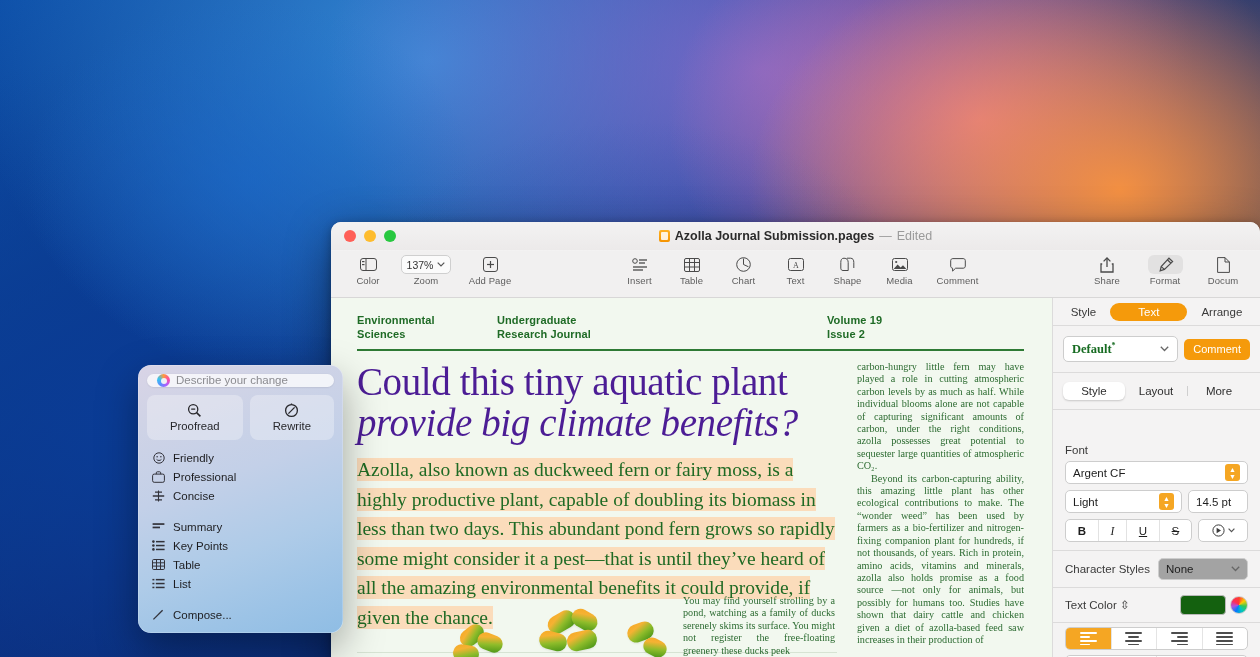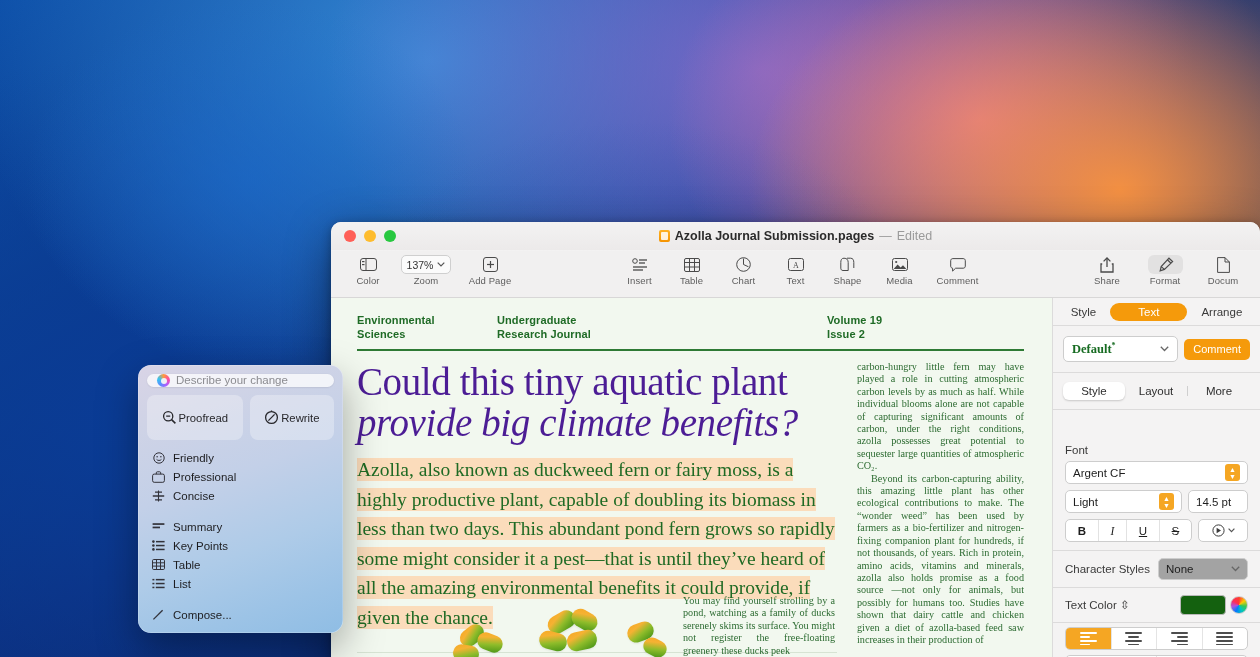--- a/index.html
+++ b/index.html
@@ -259,21 +259,21 @@
   }
   .ai-glyph {
     width: 13px; height: 13px; border-radius: 50%;
     background: conic-gradient(#ff9a3c,#ff4d9d,#b05cff,#5b8cff,#35c4f0,#ff9a3c);
     position: relative; flex: 0 0 13px;
   }
   .ai-glyph::after { content:""; position:absolute; inset:3.5px; border-radius:50%; background:#eef0f6; }
   .wt-actions { display: flex; gap: 7px; margin-top: 8px; }
   .wt-act {
     flex: 1 1 auto; height: 45px; border-radius: 8px; background: rgba(255,255,255,0.30);
-    display: flex; align-items: center; justify-content: center; gap: 2px;
+    display: flex; flex-direction: column; align-items: center; justify-content: center; gap: 2px;
     color: #27272b; font-size: 11.3px;
   }
   .wt-act .ic { font-size: 14px; line-height: 14px; }
   .wt-sep { height: 1px; background: rgba(120,130,160,0.32); margin: 8px 2px 4px 2px; }
   .wt-list { display: flex; flex-direction: column; }
   .wt-item { height: 19px; display: flex; align-items: flex-start; gap: 8px;
              font-size: 11.5px; color: #1d1d20; padding-left: 5px; }
   .wt-item .ic { width: 13px; display: flex; justify-content: center; font-size: 11px; color: #32323a; }
 
   svg { display: block; }

